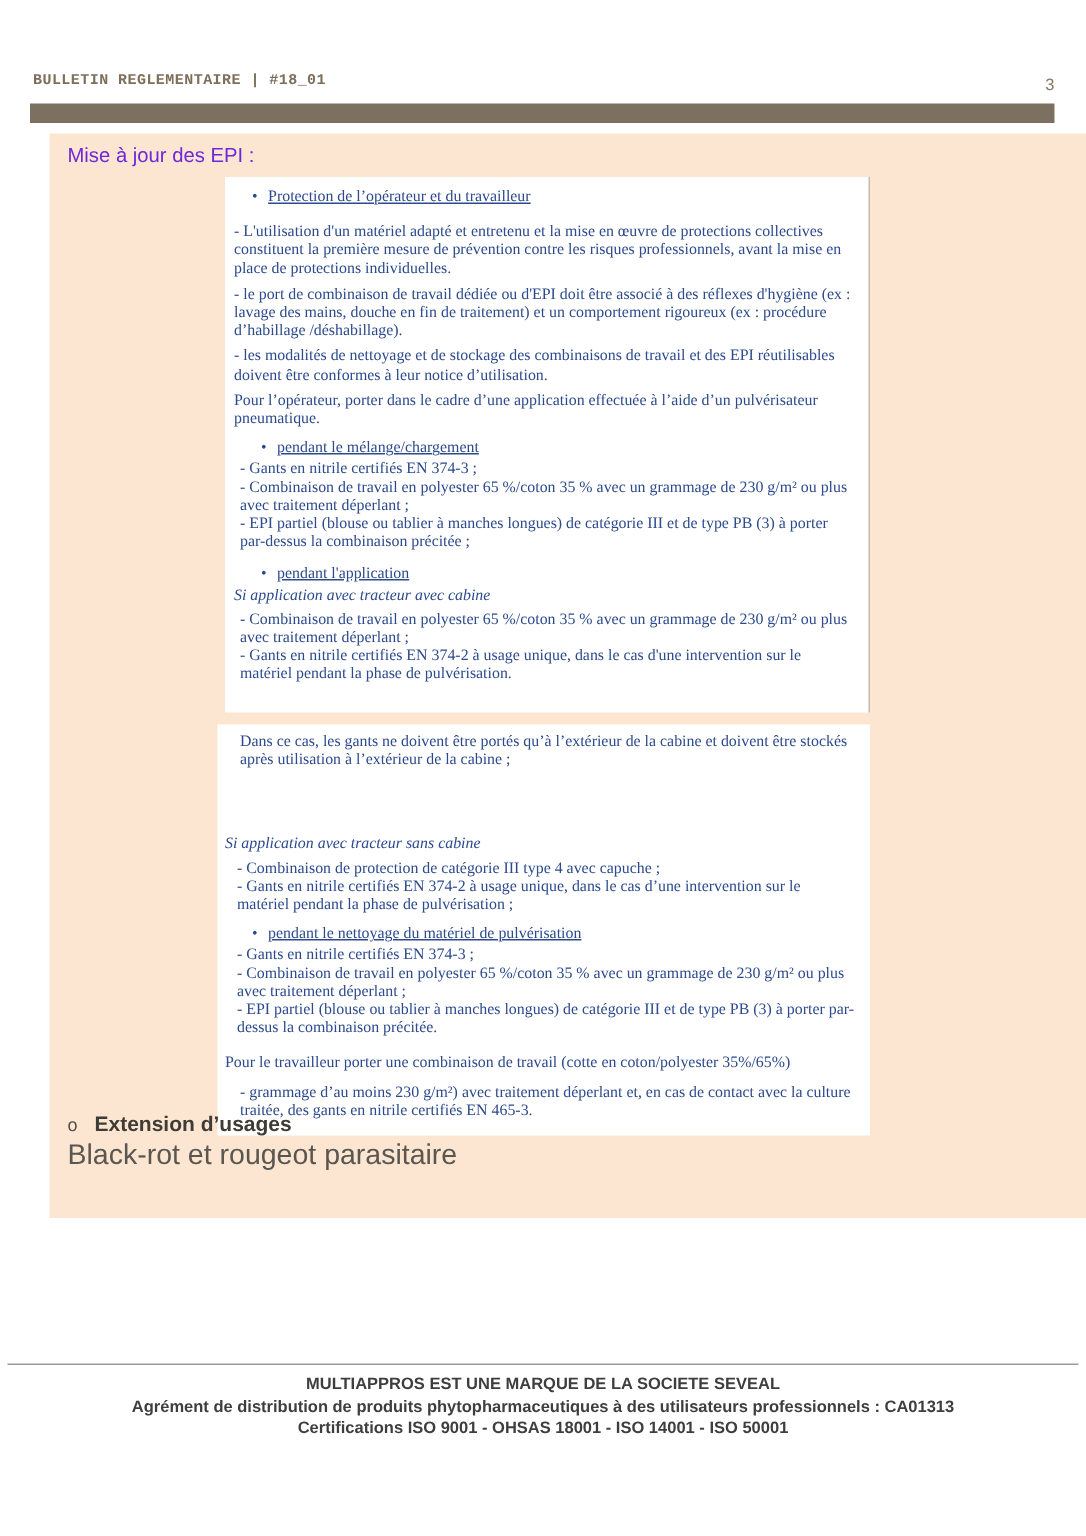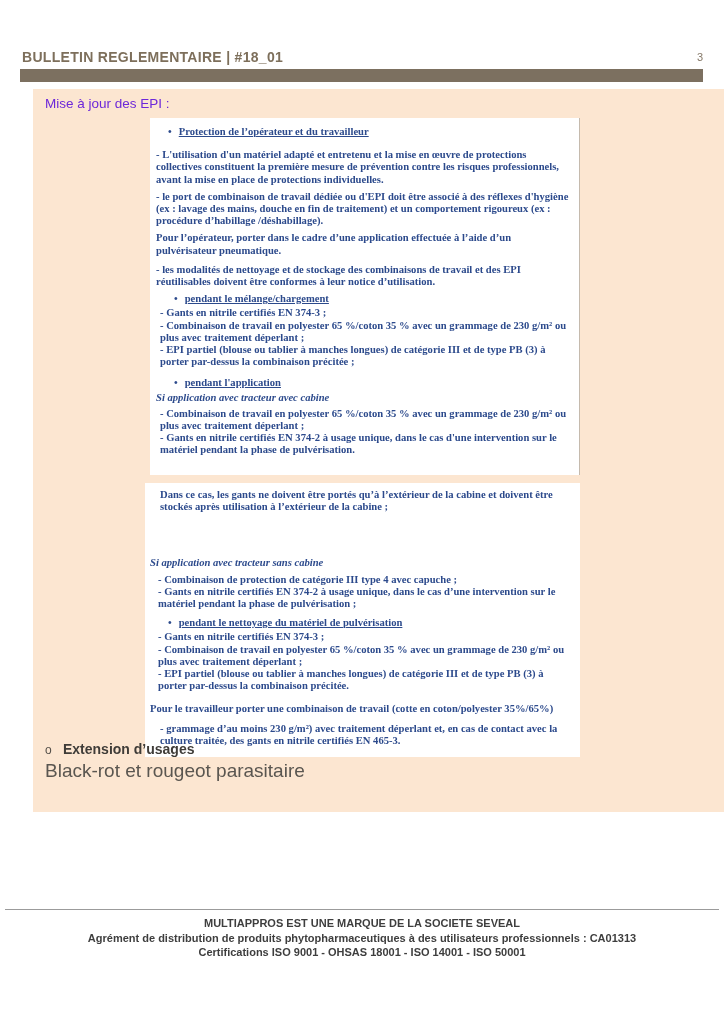--- a/index.html
+++ b/index.html
@@ -1,31 +1,31 @@
 <!DOCTYPE html>
 <html><head>
 <meta charset="utf-8">
 <style>
   html,body{margin:0;padding:0;background:#ffffff;}
   #page{position:relative;width:724px;height:1024px;background:#ffffff;overflow:hidden;
         font-family:"Liberation Sans",sans-serif;}
 
   
-  .hdr-title{position:absolute;left:22px;top:49px;font-size:14px;font-weight:bold;
-             letter-spacing:.3px;color:#7d6f5b;}
+  .hdr-title{position:absolute;left:22px;top:49px;font-size:10px;font-weight:bold;
+             letter-spacing:.3px;color:#7d6f5b;font-family:Liberation Mono, monospace;}
   .hdr-page{position:absolute;right:21px;top:51px;font-size:11px;color:#857867;}
   .hdr-bar{position:absolute;left:20px;top:69px;width:683px;height:13px;background:#7c7060;}
 
   
   .peach{position:absolute;left:33px;top:89px;width:691px;height:723px;background:#fce6d1;}
   .sec-title{position:absolute;left:12px;top:7px;font-size:13.5px;color:#6d28d9;}
 
   
   .doc-box{position:absolute;background:#ffffff;overflow:hidden;
-           font-family:"Liberation Serif",serif;font-weight:bold;color:#2c4a8c;
+           font-family:"Liberation Serif",serif;font-weight:normal;color:#2c4a8c;
            font-size:10.6px;line-height:12.2px;}
   .box1{left:117px;top:29px;width:430px;height:357px;padding:6px 8px 0 6px;
         border-right:1px solid rgba(150,130,105,.55);box-sizing:border-box;}
   .box2{left:112px;top:394px;width:435px;height:274px;padding:6px 10px 0 5px;box-sizing:border-box;}
 
   .doc-heading{margin:2px 0 11px 12px;}
   .sub-head{margin:0 0 2px 18px;}
   .u{text-decoration:underline;}
   .blt{margin-right:7px;}
   .dp{margin:0 0 5px 0;}
@@ -62,22 +62,22 @@
 
   <div class="peach">
     <div class="sec-title">Mise à jour des EPI :</div>
 
     <div class="doc-box box1">
       <div class="doc-heading">
         <span class="blt">•</span><span class="u">Protection de l’opérateur et du travailleur</span>
       </div>
       <div class="dp">- L'utilisation d'un matériel adapté et entretenu et la mise en œuvre de protections collectives constituent la première mesure de prévention contre les risques professionnels, avant la mise en place de protections individuelles.</div>
       <div class="dp">- le port de combinaison de travail dédiée ou d'EPI doit être associé à des réflexes d'hygiène (ex : lavage des mains, douche en fin de traitement) et un comportement rigoureux (ex : procédure d’habillage /déshabillage).</div>
+      <div class="dp">- les modalités de nettoyage et de stockage des combinaisons de travail et des EPI réutilisables doivent être conformes à leur notice d’utilisation.</div>
       <div class="dp last">Pour l’opérateur, porter dans le cadre d’une application effectuée à l’aide d’un pulvérisateur pneumatique.</div>
-      <div class="dp">- les modalités de nettoyage et de stockage des combinaisons de travail et des EPI réutilisables doivent être conformes à leur notice d’utilisation.</div>
 
       <div class="sub-head">
         <span class="blt">•</span><span class="u">pendant le mélange/chargement</span>
       </div>
       <div class="grp1">
         <div class="itm">- Gants en nitrile certifiés EN 374-3 ;</div>
         <div class="itm">- Combinaison de travail en polyester 65 %/coton 35 % avec un grammage de 230 g/m² ou plus avec traitement déperlant ;</div>
         <div class="itm">- EPI partiel (blouse ou tablier à manches longues) de catégorie III et de type PB (3) à porter par-dessus la combinaison précitée ;</div>
       </div>
 

